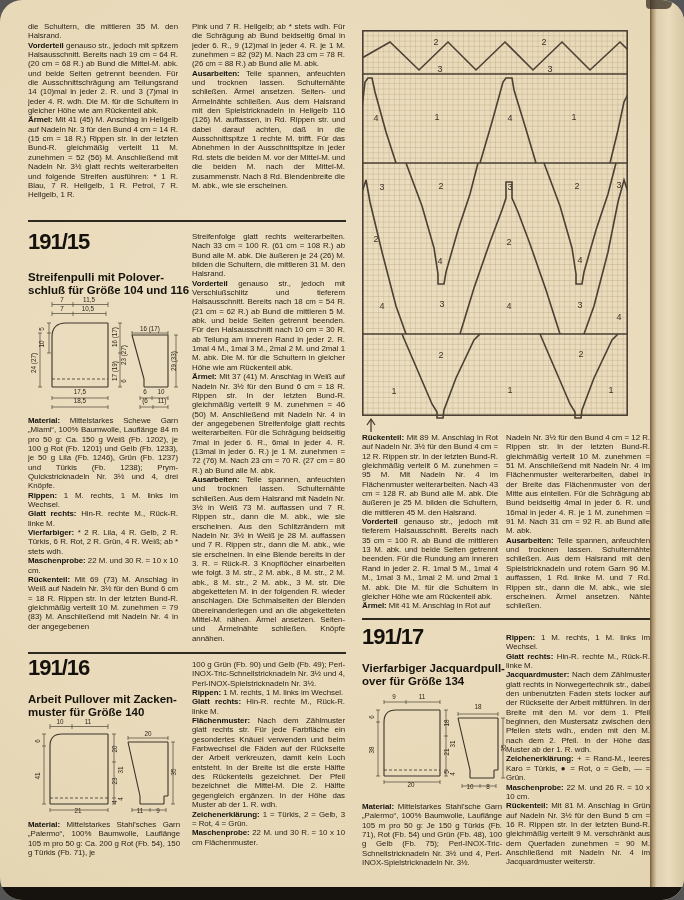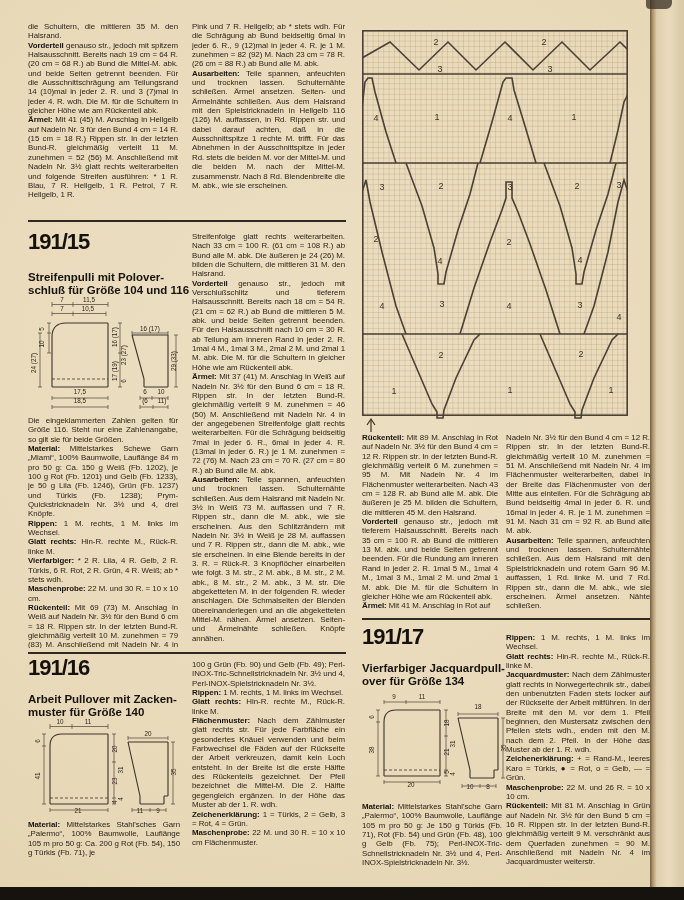--- a/index.html
+++ b/index.html
@@ -1,18 +1,18 @@
 <!DOCTYPE html>
 <html lang="de"><head>
 <meta charset="utf-8">
 <style>
   html,body{margin:0;padding:0;background:#555;}
   .page{position:relative;width:684px;height:900px;overflow:hidden;
         background:radial-gradient(120% 90% at 45% 40%, #ecdfc2 0%, #e8d9b9 55%, #dfcfa9 100%);
-        font-family:"Liberation Sans", sans-serif;color:#2b2418;}
+        font-family:"Liberation Sans", sans-serif;color:#2b2418;border-radius:22px;}
   .col{position:absolute;font-size:7.9px;line-height:9.35px;overflow:hidden;text-align:justify;
        letter-spacing:-0.05px;}
   .col p{margin:0;}
   .col p b{color:#17130d;}
   .rule{position:absolute;height:2px;background:#2e2a22;}
   .sec-num{position:absolute;font-size:22px;font-weight:bold;letter-spacing:-1px;color:#15110c;line-height:1;}
   .sec-sub{position:absolute;font-size:11.5px;font-weight:bold;line-height:12.5px;color:#17130d;}
   .pageno{position:absolute;font-size:13px;font-weight:bold;color:#17130d;margin-top:48px;}
   .sch{position:absolute;}
   .sch text{font-size:6.3px;fill:#2b2418;}
@@ -141,21 +141,20 @@
         <text x="98" y="90" transform="rotate(-90 98 90)">6</text>
         <text x="148" y="70" transform="rotate(-90 148 70)">29 (33)</text>
         <text x="117" y="103">6</text>
         <text x="133" y="103">10</text>
         <text x="117" y="112">(6</text>
         <text x="134" y="112">11)</text>
       </g>
   </svg>
 
   <div class="col" style="left:28px;top:416px;width:150px;height:232px">
-      <p>Die eingeklammerten Zahlen gelten für Größe 116. Steht nur eine Zahlenangabe, so gilt sie für beide Größen.</p>
       <p><b>Material: </b>Mittelstarkes Schewe Garn „Miami“, 100% Baumwolle, Lauflänge 84 m pro 50 g: Ca. 150 g Weiß (Fb. 1202), je 100 g Rot (Fb. 1201) und Gelb (Fb. 1233), je 50 g Lila (Fb. 1246), Grün (Fb. 1237) und Türkis (Fb. 1238); Prym-Quickstricknadeln Nr. 3½ und 4, drei Knöpfe.</p>
       <p><b>Rippen: </b>1 M. rechts, 1 M. links im Wechsel.</p>
       <p><b>Glatt rechts: </b>Hin-R. rechte M., Rück-R. linke M.</p>
       <p><b>Vierfarbiger: </b>* 2 R. Lila, 4 R. Gelb, 2 R. Türkis, 6 R. Rot, 2 R. Grün, 4 R. Weiß; ab * stets wdh.</p>
       <p><b>Maschenprobe: </b>22 M. und 30 R. = 10 x 10 cm.</p>
       <p><b>Rückenteil: </b>Mit 69 (73) M. Anschlag in Weiß auf Nadeln Nr. 3½ für den Bund 6 cm = 18 R. Rippen str. In der letzten Bund-R. gleichmäßig verteilt 10 M. zunehmen = 79 (83) M. Anschließend mit Nadeln Nr. 4 in der angegebenen</p>
     </div>
   <div class="col" style="left:192px;top:232px;width:153px;height:417px">
       <p>Streifenfolge glatt rechts weiterarbeiten. Nach 33 cm = 100 R. (61 cm = 108 R.) ab Bund alle M. abk. Die äußeren je 24 (26) M. bilden die Schultern, die mittleren 31 M. den Halsrand.</p>
       <p><b>Vorderteil </b>genauso str., jedoch mit Verschlußschlitz und tieferem Halsausschnitt. Bereits nach 18 cm = 54 R. (21 cm = 62 R.) ab Bund die mittleren 5 M. abk. und beide Seiten getrennt beenden. Für den Halsausschnitt nach 10 cm = 30 R. ab Teilung am inneren Rand in jeder 2. R. 1mal 4 M., 1mal 3 M., 2mal 2 M. und 2mal 1 M. abk. Die M. für die Schultern in gleicher Höhe wie am Rückenteil abk.</p>

